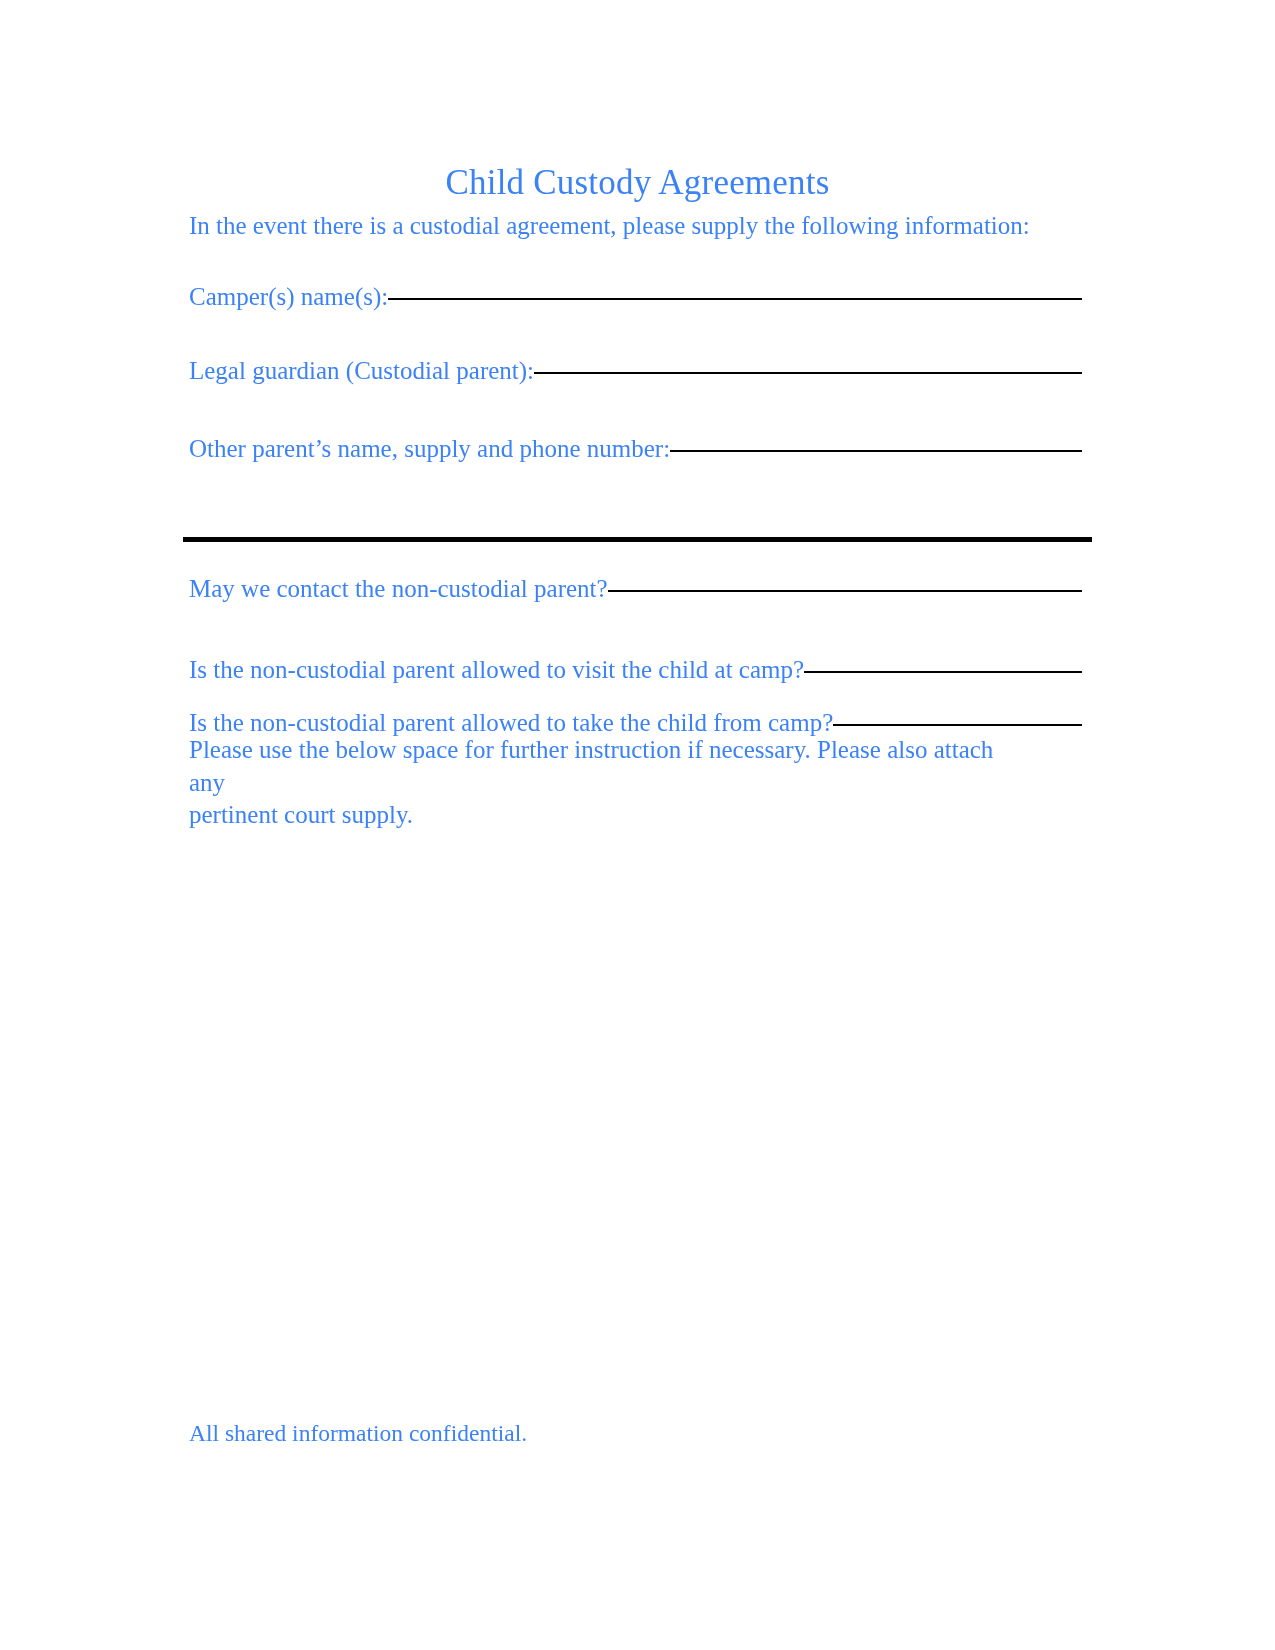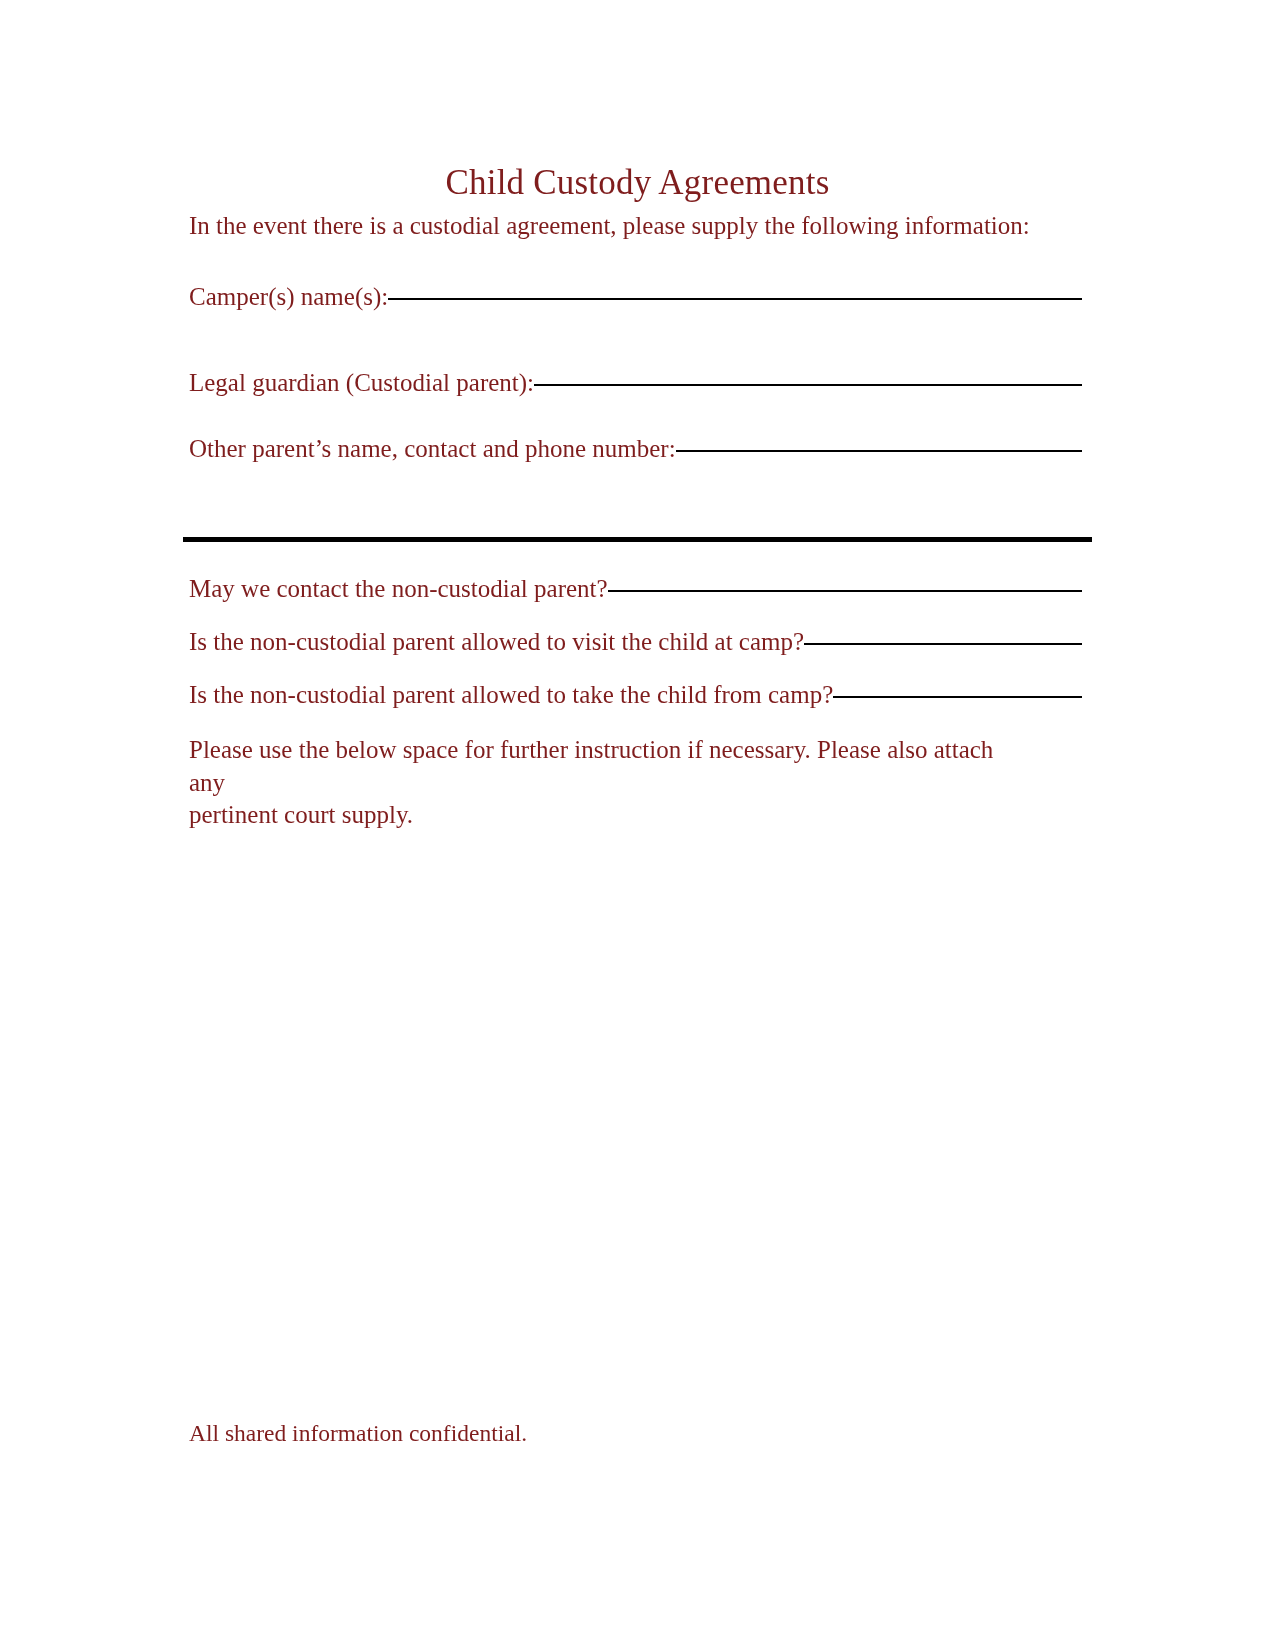--- a/index.html
+++ b/index.html
@@ -8,21 +8,21 @@
     padding: 0;
     background: #ffffff;
   }
 
   .page {
     position: relative;
     width: 1275px;
     height: 1650px;
     background: #ffffff;
     font-family: "Liberation Serif", "DejaVu Serif", serif;
-    color: #7f1d1d;
+    color: #3b82f6;
     overflow: hidden;
     box-sizing: border-box;
   }
 
   
   .doc-title {
     position: absolute;
     left: 0;
     right: 0;
     top: 140px;
@@ -39,21 +39,21 @@
     position: absolute;
     left: 189px;
     width: 900px;
     font-size: 25px;
     line-height: 1.30;
     font-weight: 400;
   }
 
   .intro          { top: 210px; }
   .field-campers  { top: 280px; }
-  .field-guardian { top: 366px; text-align: right; }
+  .field-guardian { top: 354px; text-align: right; }
   .field-other    { top: 432px; }
 
   .q-contact      { top: 572px; }
   .q-visit        { top: 625px; }
   .q-take         { top: 678px; }
   .instructions   { top: 734px; width: 830px; }
 
   .footer-note {
     position: absolute;
     left: 189px;
@@ -88,20 +88,21 @@
     left: 0;
     right: 0;
     bottom: 0.215em;
     border-bottom: 2px solid #000000;
   }
 
   
   .q-visit .field-row,
   .q-take .field-row {
     width: 893px;
+    margin-top: 28px;
   }
 
   
   .separator {
     position: absolute;
     left: 183px;
     top: 537px;
     width: 909px;
     height: 5px;
     background: #000000;
@@ -127,21 +128,21 @@
 
   <div class="block field-guardian">
     <div class="field-row">
       <span class="field-label">Legal guardian (Custodial parent):</span>
       <span class="field-rule"></span>
     </div>
   </div>
 
   <div class="block field-other">
     <div class="field-row">
-      <span class="field-label">Other parent’s name, contact and phone number:</span>
+      <span class="field-label">Other parent’s name, supply and phone number:</span>
       <span class="field-rule"></span>
     </div>
   </div>
 
   <div class="separator"></div>
 
   <div class="block q-contact">
     <div class="field-row">
       <span class="field-label">May we contact the non-custodial parent?</span>
       <span class="field-rule"></span>

